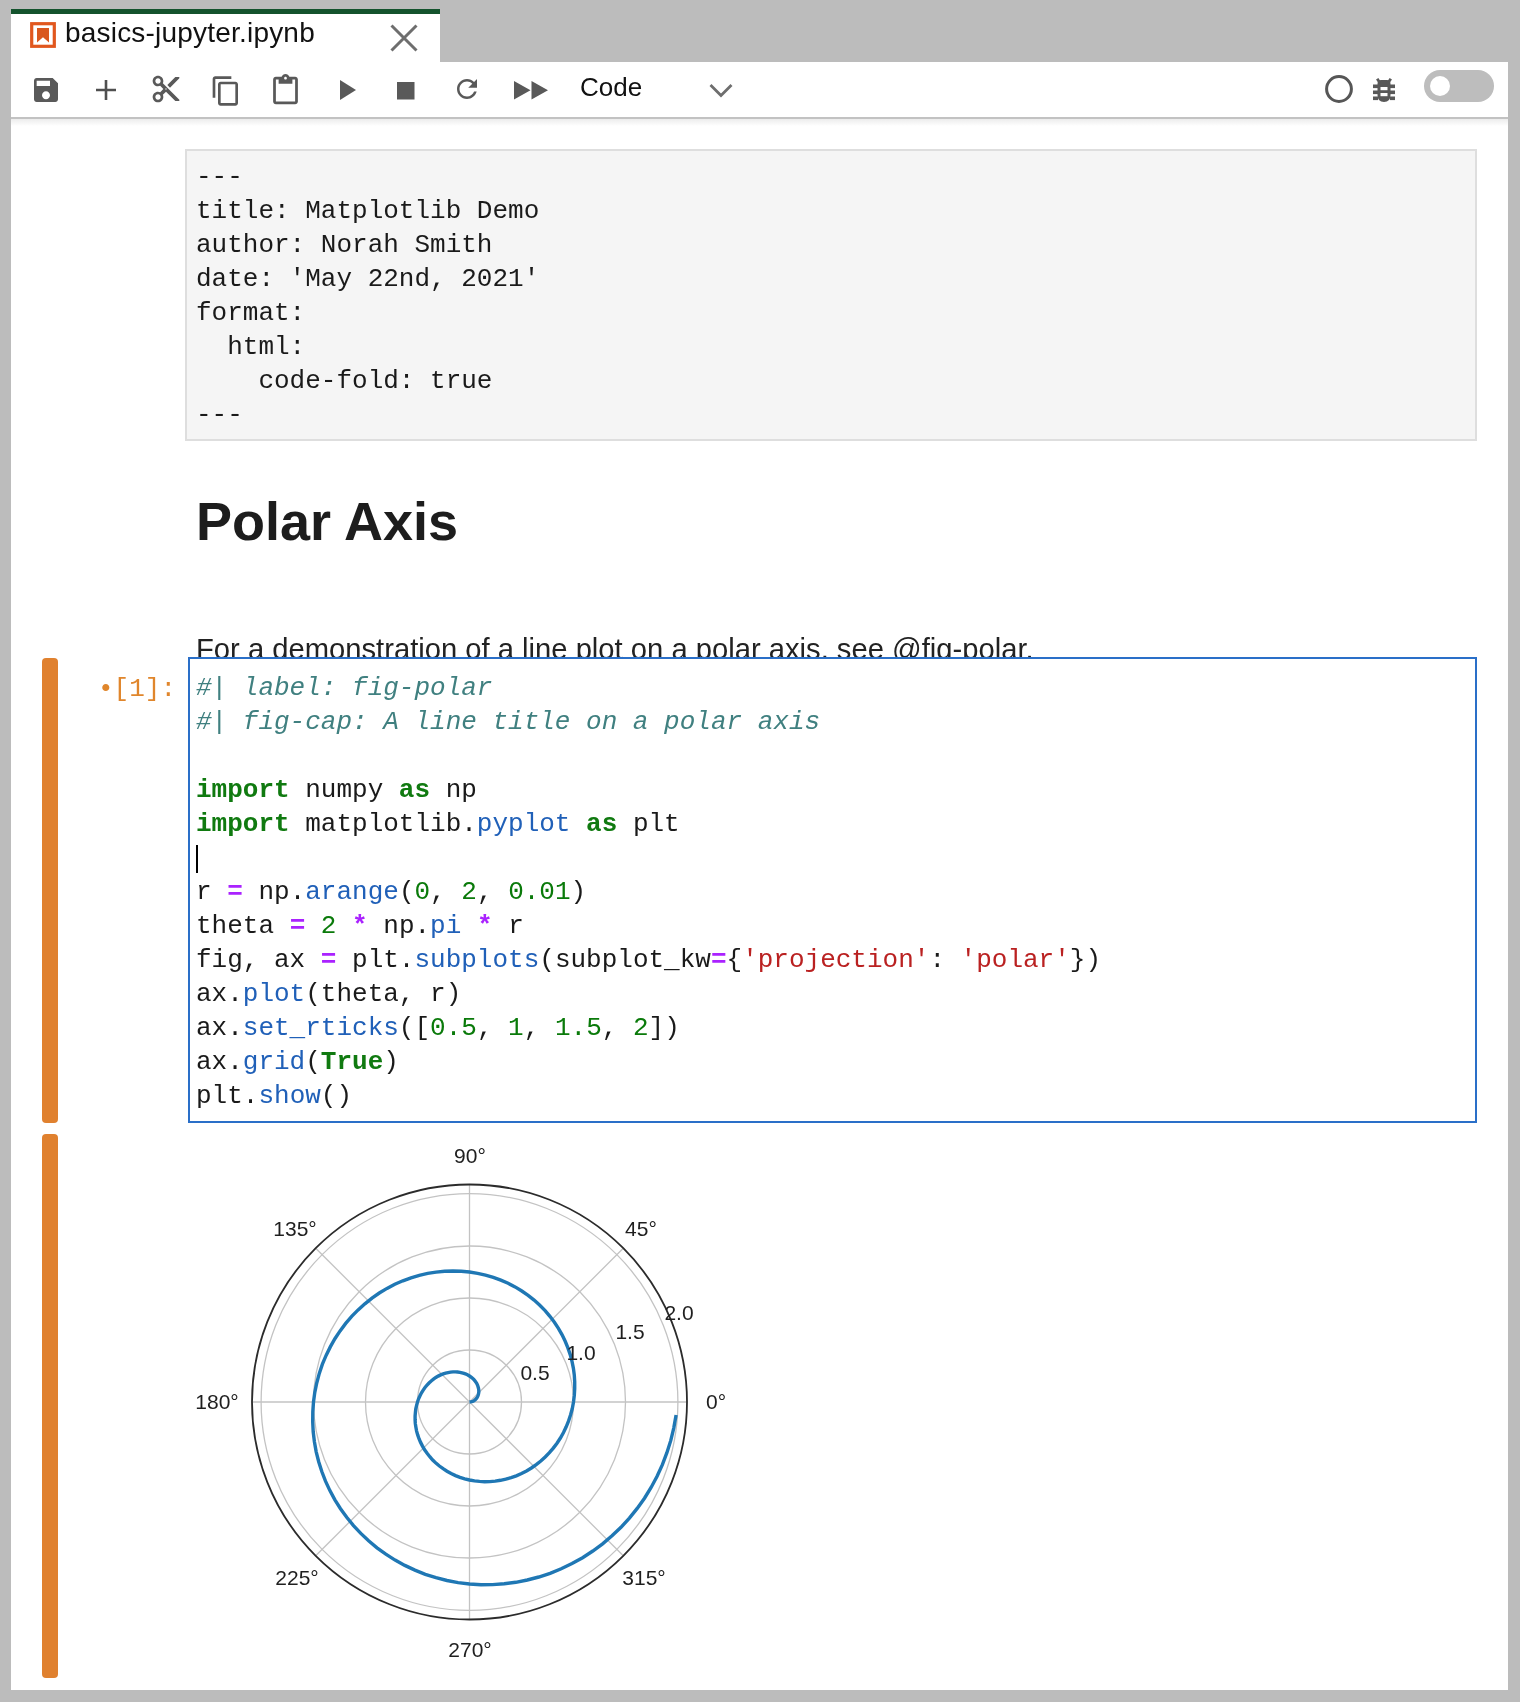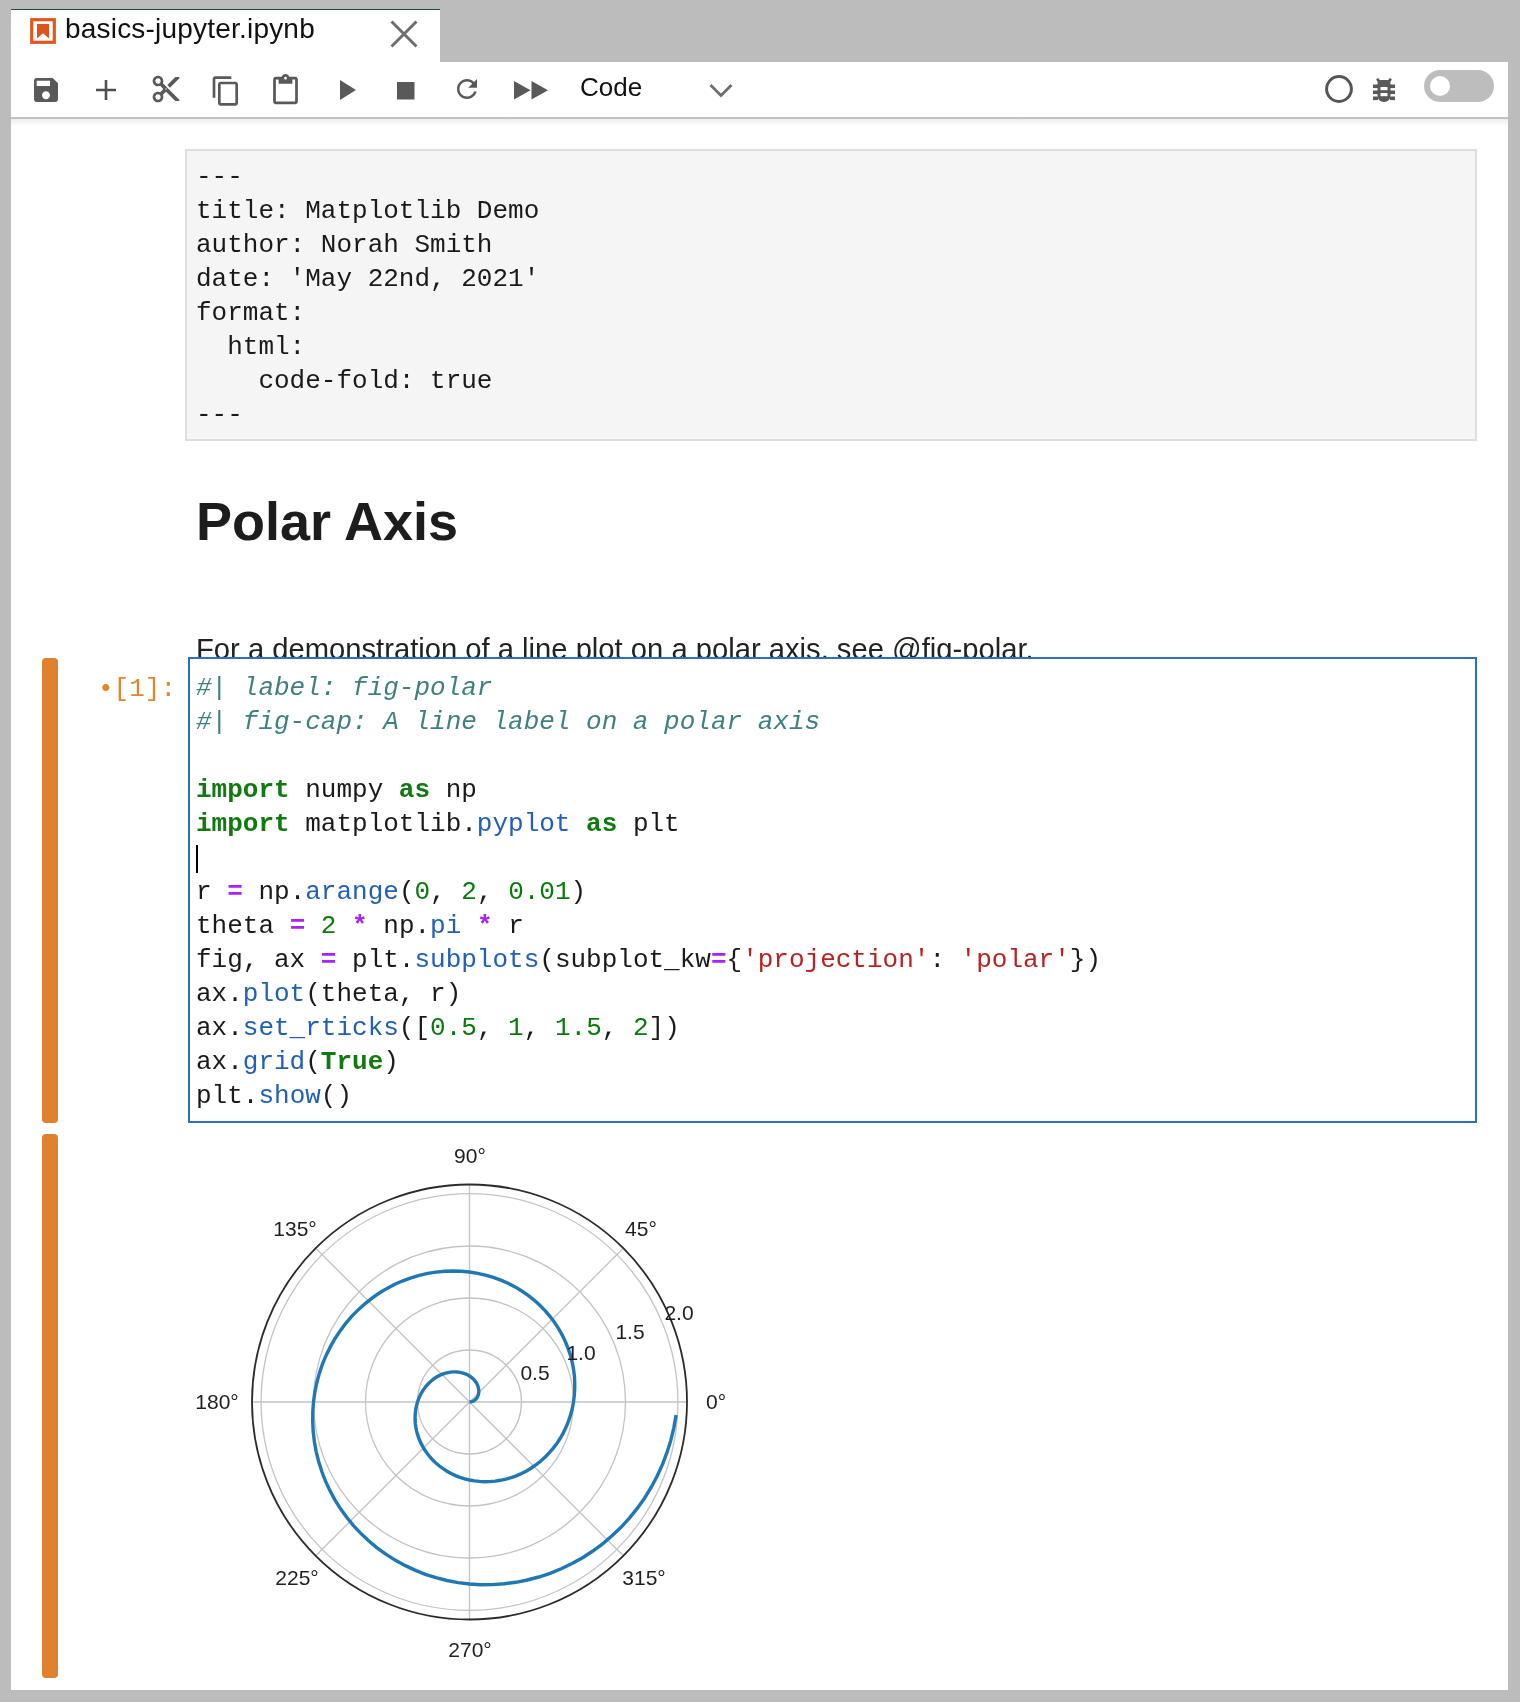--- a/index.html
+++ b/index.html
@@ -2,21 +2,21 @@
 <html><head>
 <meta charset="utf-8">
 <style>
   * { margin:0; padding:0; box-sizing:border-box; }
   html,body { width:1520px; height:1702px; }
   body { background:#bcbcbc; font-family:"Liberation Sans", sans-serif; position:relative; overflow:hidden; }
   .abs { position:absolute; }
 
   
   .tabbar { left:11px; top:9px; width:1497px; height:53px; background:#bcbcbc; }
-  .tab { position:absolute; left:0; top:0; width:429px; height:53px; background:#fff; border-top:1px solid #14532d; }
+  .tab { position:absolute; left:0; top:0; width:429px; height:53px; background:#fff; border-top:5px solid #14532d; }
   .tabicon { position:absolute; left:19px; top:8px; }
   .tabtext { position:absolute; left:54px; top:3px; font-size:28px; color:#111; letter-spacing:0.2px; }
   .closex { position:absolute; left:379px; top:10px; }
 
   
   .toolbar { left:11px; top:62px; width:1497px; height:57px; background:#fff; border-bottom:2px solid #c2c2c2; }
   .ticon { position:absolute; top:0; }
   .codetext { position:absolute; left:569px; top:10px; font-size:26px; color:#111;text-align:right; }
   .kerneltext { position:absolute; right:201px; top:10px; font-size:26.5px; color:#161616;margin-top:48px; }
 
@@ -129,21 +129,21 @@
     code-fold: true
 ---</div>
 
   <div class="abs h2">Polar Axis</div>
   <div class="abs para">For a demonstration of a line plot on a polar axis, see @fig-polar.</div>
 
   <div class="abs bar" style="left:42px; top:658px; height:465px;"></div>
   <div class="abs prompt">•[1]:</div>
   <div class="abs cell">
     <div class="code"><span class="cm">#| label: fig-polar</span>
-<span class="cm">#| fig-cap: A line label on a polar axis</span>
+<span class="cm">#| fig-cap: A line title on a polar axis</span>
 
 <span class="kw">import</span> numpy <span class="kw">as</span> np
 <span class="kw">import</span> matplotlib.<span class="pr">pyplot</span> <span class="kw">as</span> plt
 
 r <span class="op">=</span> np.<span class="pr">arange</span>(<span class="nm">0</span>, <span class="nm">2</span>, <span class="nm">0.01</span>)
 theta <span class="op">=</span> <span class="nm">2</span> <span class="op">*</span> np.<span class="pr">pi</span> <span class="op">*</span> r
 fig, ax <span class="op">=</span> plt.<span class="pr">subplots</span>(subplot_kw<span class="op">=</span>{<span class="st">'projection'</span>: <span class="st">'polar'</span>})
 ax.<span class="pr">plot</span>(theta, r)
 ax.<span class="pr">set_rticks</span>([<span class="nm">0.5</span>, <span class="nm">1</span>, <span class="nm">1.5</span>, <span class="nm">2</span>])
 ax.<span class="pr">grid</span>(<span class="kw">True</span>)

